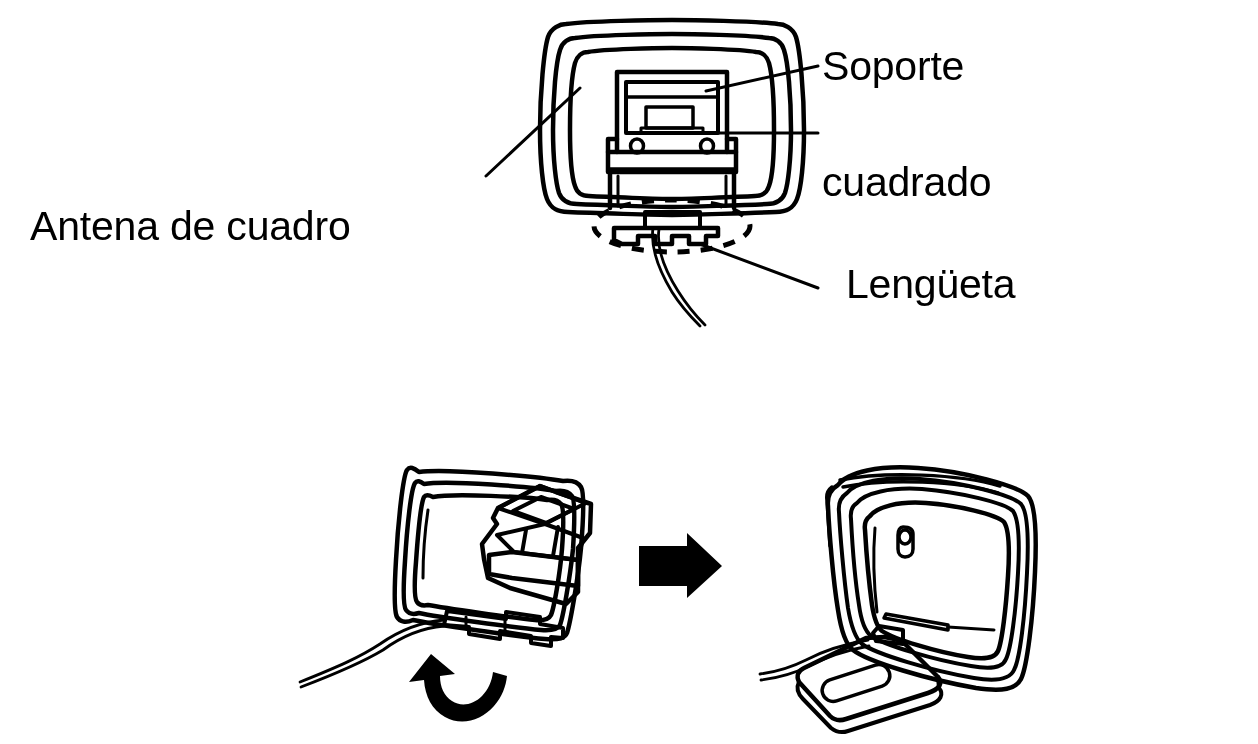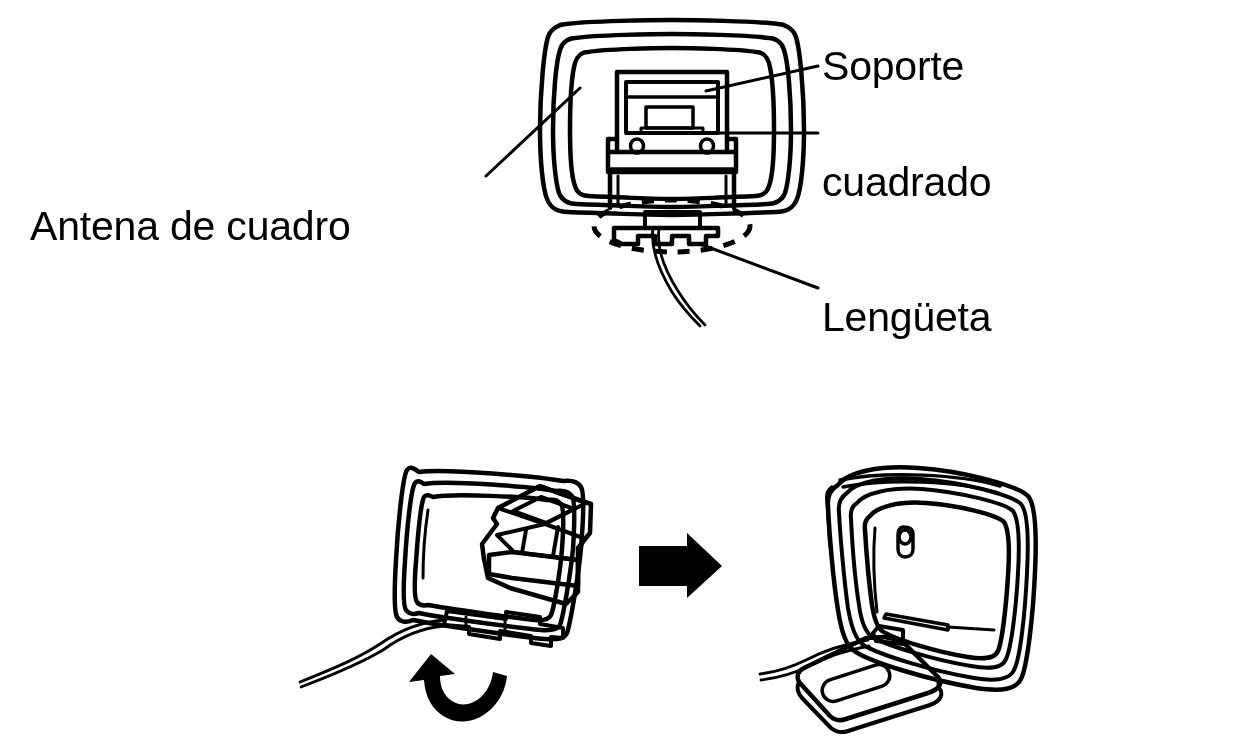--- a/index.html
+++ b/index.html
@@ -27,21 +27,21 @@
     color: #000000;
     font-family: "Liberation Sans", sans-serif;
     font-size: 41px;
     line-height: 52px;
     white-space: pre;
     letter-spacing: -0.2px;
   }
   #lbl-antena { left: 30px;  top: 156px; margin-top: 44px; }
   #lbl-soporte { left: 822px; top: 40px; }
   #lbl-orificio { left: 822px; top: 104px; }
-  #lbl-lengueta { left: 822px; top: 258px; margin-top: 33px; }
+  #lbl-lengueta { left: 846px; top: 258px; }
   .stroke-line {
     fill: none;
     stroke: #000000;
     stroke-linecap: round;
     stroke-linejoin: round;
   }
 </style>
 </head>
 <body>
 

